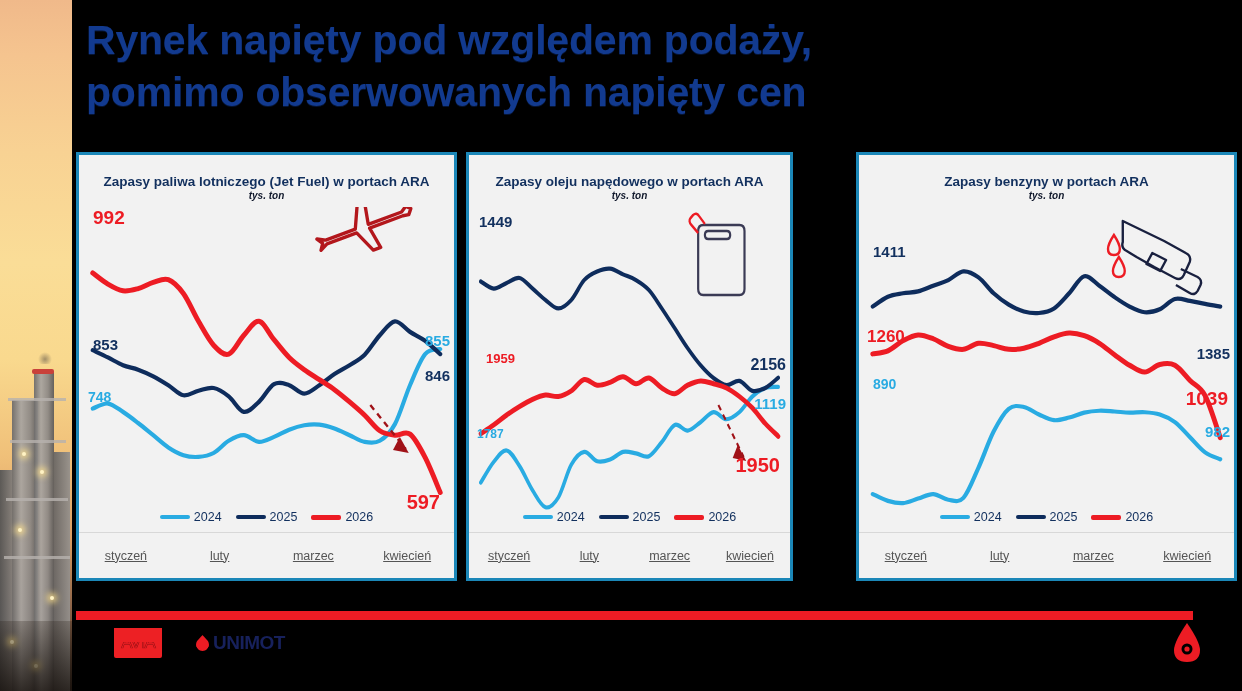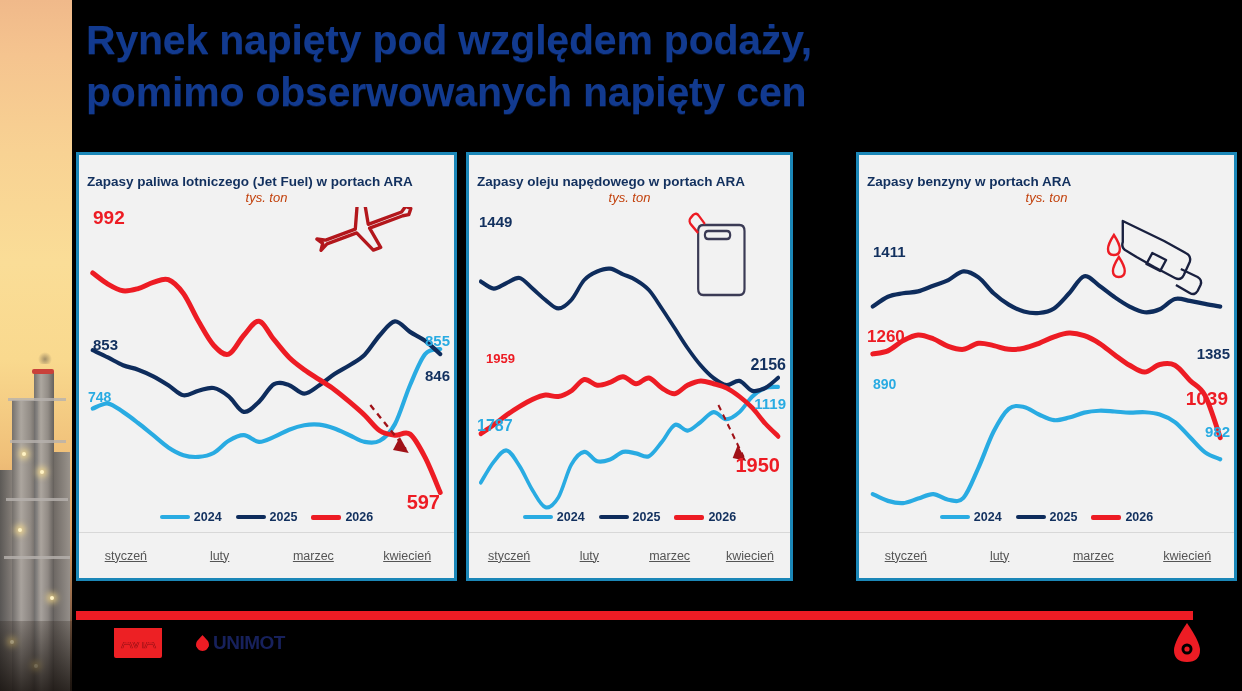--- a/index.html
+++ b/index.html
@@ -55,27 +55,27 @@
     background: #f2f2f2;
     border: 3px solid #1b87b8;
     overflow: hidden;
   }
   #panel1 { left: 76px;  width: 381px; }
   #panel2 { left: 466px; width: 327px; }
   #panel3 { left: 856px; width: 381px; }
 
   .ptitle {
     position: absolute; left: 8px; right: 8px; top: 18px;
-    text-align: left; color: #12305e;
+    text-align: center; color: #12305e;
     font-size: 13.5px; font-weight: 700; line-height: 17px;
   }
   .psub {
     position: absolute; left: 8px; right: 8px; top: 35px;
-    text-align: center; color: #c2410c;
-    font-size: 13px; font-weight: 400; font-style: italic;
+    text-align: center; color: #0f172a;
+    font-size: 10px; font-weight: 700; font-style: italic;
   }
   .plot { position: absolute; left: 0; top: 52px; width: 100%; height: 320px; }
   .plot svg { display: block; width: 100%; height: 100%; }
 
   
   .months {
     position: absolute; left: 0; right: 0; bottom: 0; height: 46px;
     border-top: 1px solid #d8d8d8;
     display: flex; align-items: center;
   }
@@ -84,21 +84,21 @@
     font-size: 12.5px; font-weight: 400; text-decoration: underline;
   }
 
   
   .legend {
     position: absolute; left: 0; right: 0; bottom: 46px; height: 30px;
     display: flex; align-items: center; justify-content: center; gap: 14px;
   }
   .lg { display: flex; align-items: center; gap: 4px; }
   .lg i { display:block; width: 30px; height: 4px; border-radius: 2px; }
-  .lg span { font-size: 12.5px; font-weight: 700; color: #12305e; }
+  .lg span { font-size: 12.5px; font-weight: 400; color: #12305e; }
   .lg.y2024 i { background: #29abe2; }
   .lg.y2025 i { background: #0e2c5c; }
   .lg.y2026 i { background: #ed1c24; height: 5px; }
 
   
   .vl { position: absolute; font-weight: 700; white-space: nowrap; }
   .vl.red   { color: #ed1c24; }
   .vl.navy  { color: #12305e; }
   .vl.cyan  { color: #29abe2; }
 
@@ -243,21 +243,21 @@
           </g>
         <g>
           <line x1="296" y1="198" x2="326" y2="250" stroke="#a01218" stroke-width="2.4" stroke-dasharray="6 5"></line>
           <path d="M319 238 L329 254 L313 251 Z" fill="#a01218"></path>
         </g>
       </svg>
     </div>
 
     <div class="vl navy" style="left:10px; top:58px;  font-size:15px">1449</div>
     <div class="vl red" style="left:17px;  top:196px; font-size:13px">1959</div>
-    <div class="vl cyan" style="left:8px;  top:262px; font-size:16px">1787</div>
+    <div class="vl cyan" style="left:8px;  top:272px; font-size:12px">1787</div>
     <div class="vl navy" style="right:4px; top:201px; font-size:16px">2156</div>
     <div class="vl cyan" style="right:4px; top:240px; font-size:15px">1119</div>
     <div class="vl red" style="right:10px;top:299px; font-size:20px">1950</div>
 
     <div class="legend">
       <div class="lg y2024">
         <i></i>
         <span>2024</span>
       </div>
       <div class="lg y2025">

